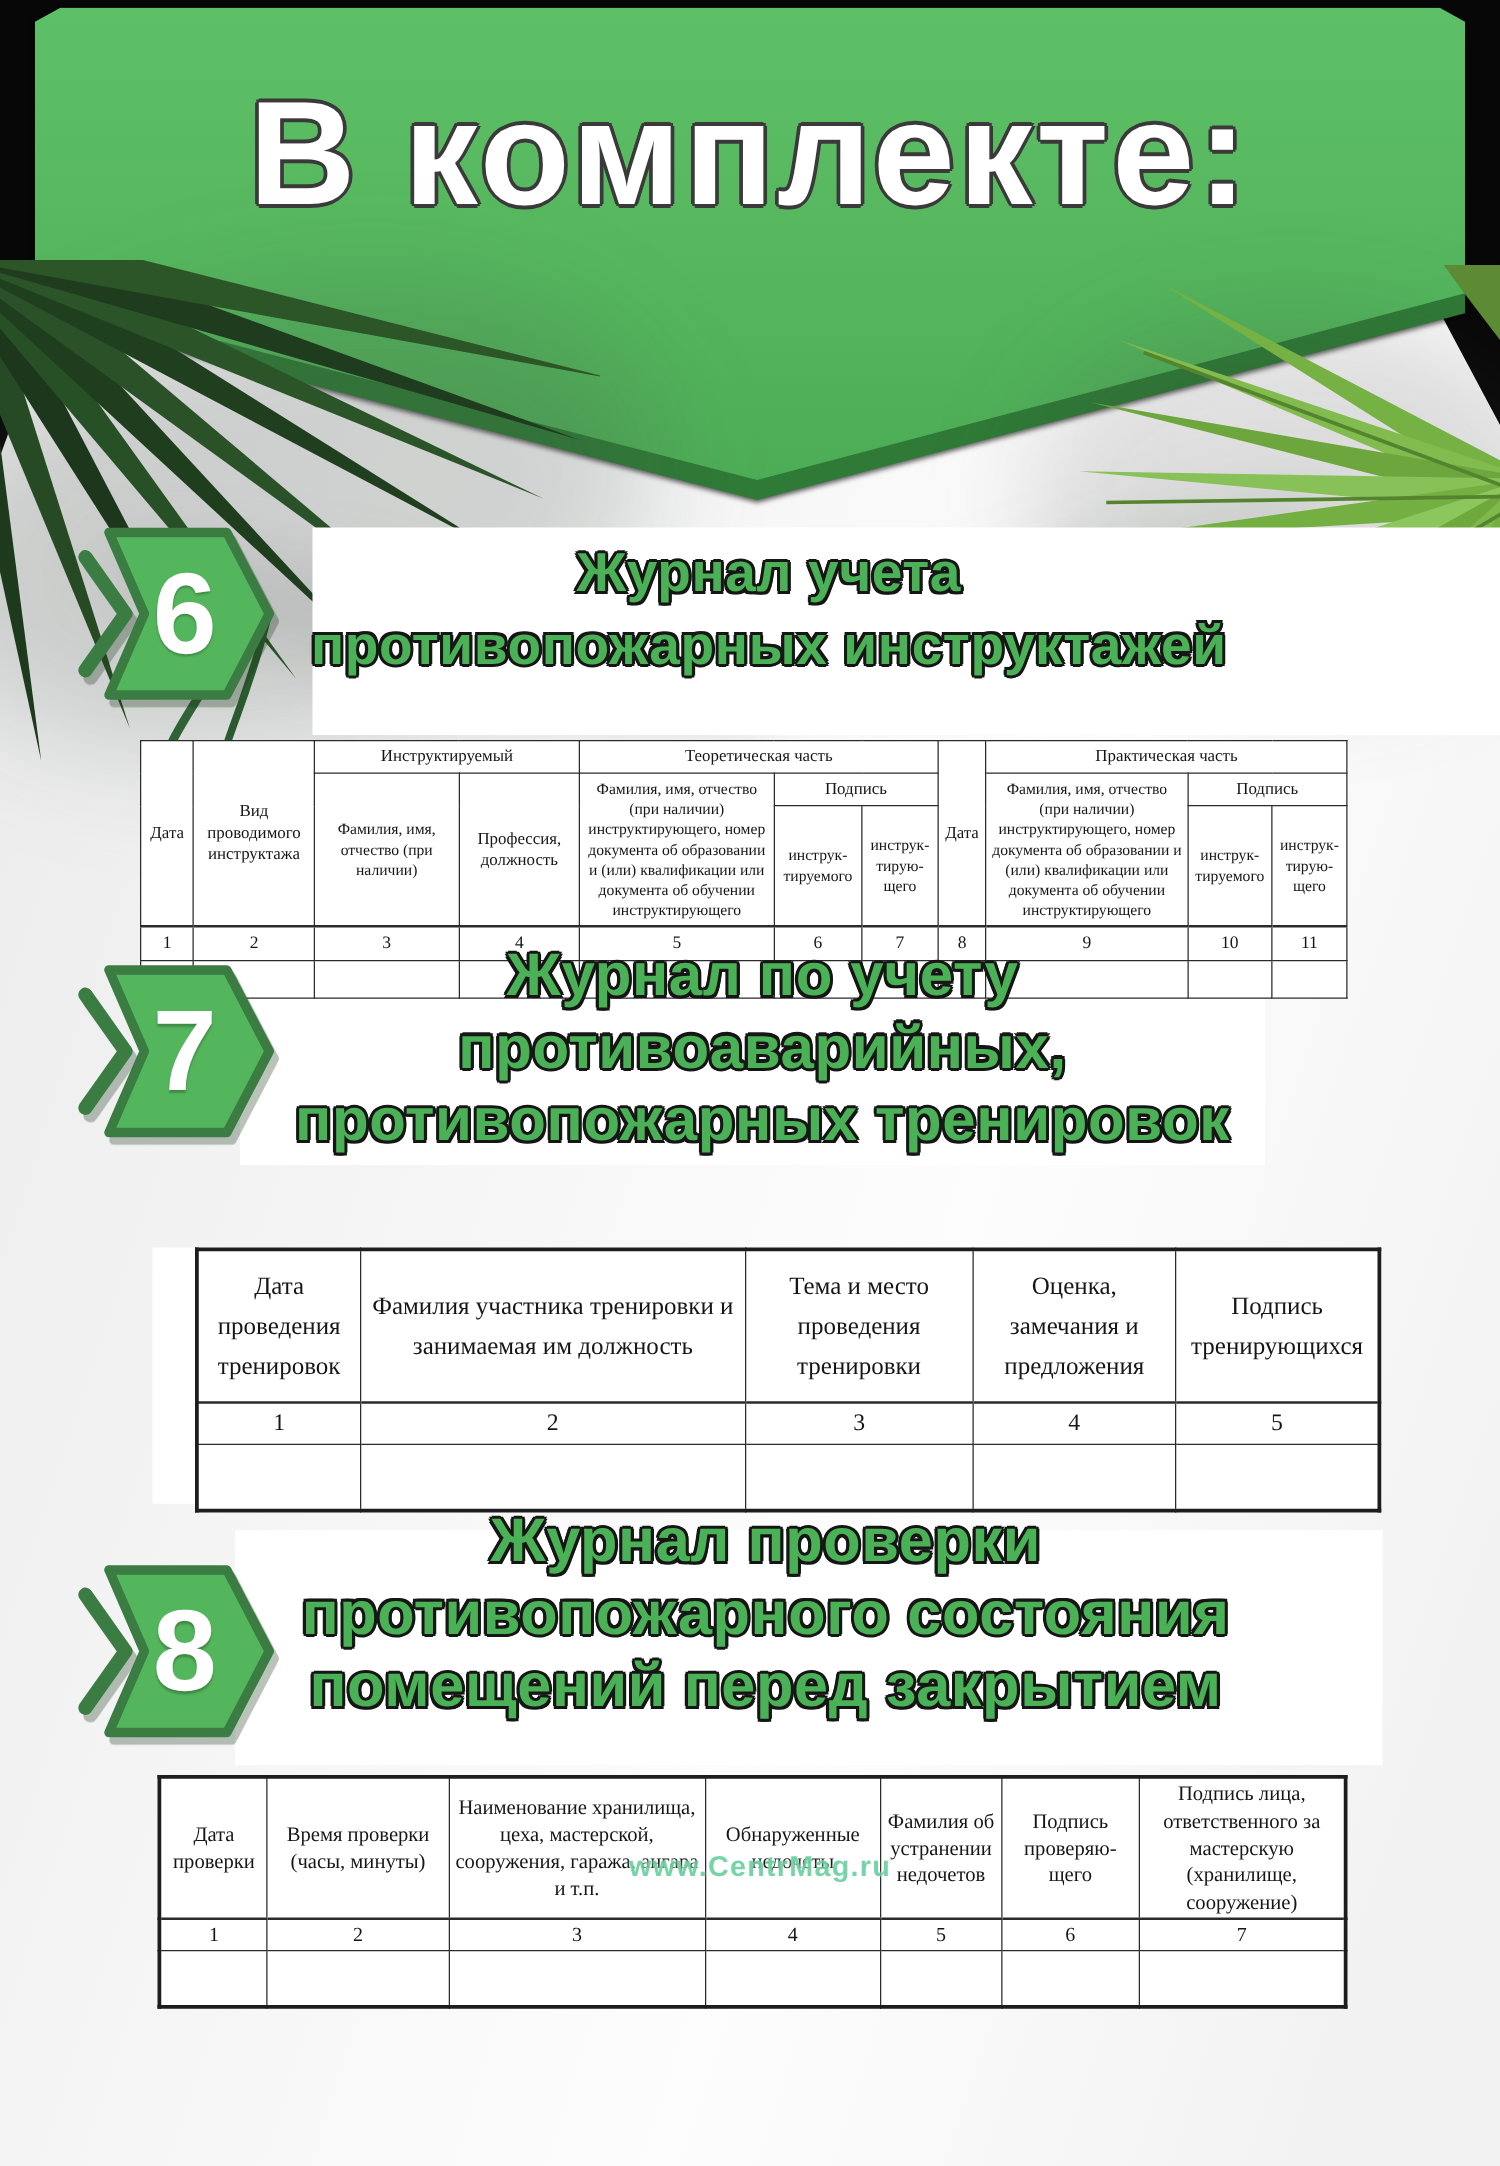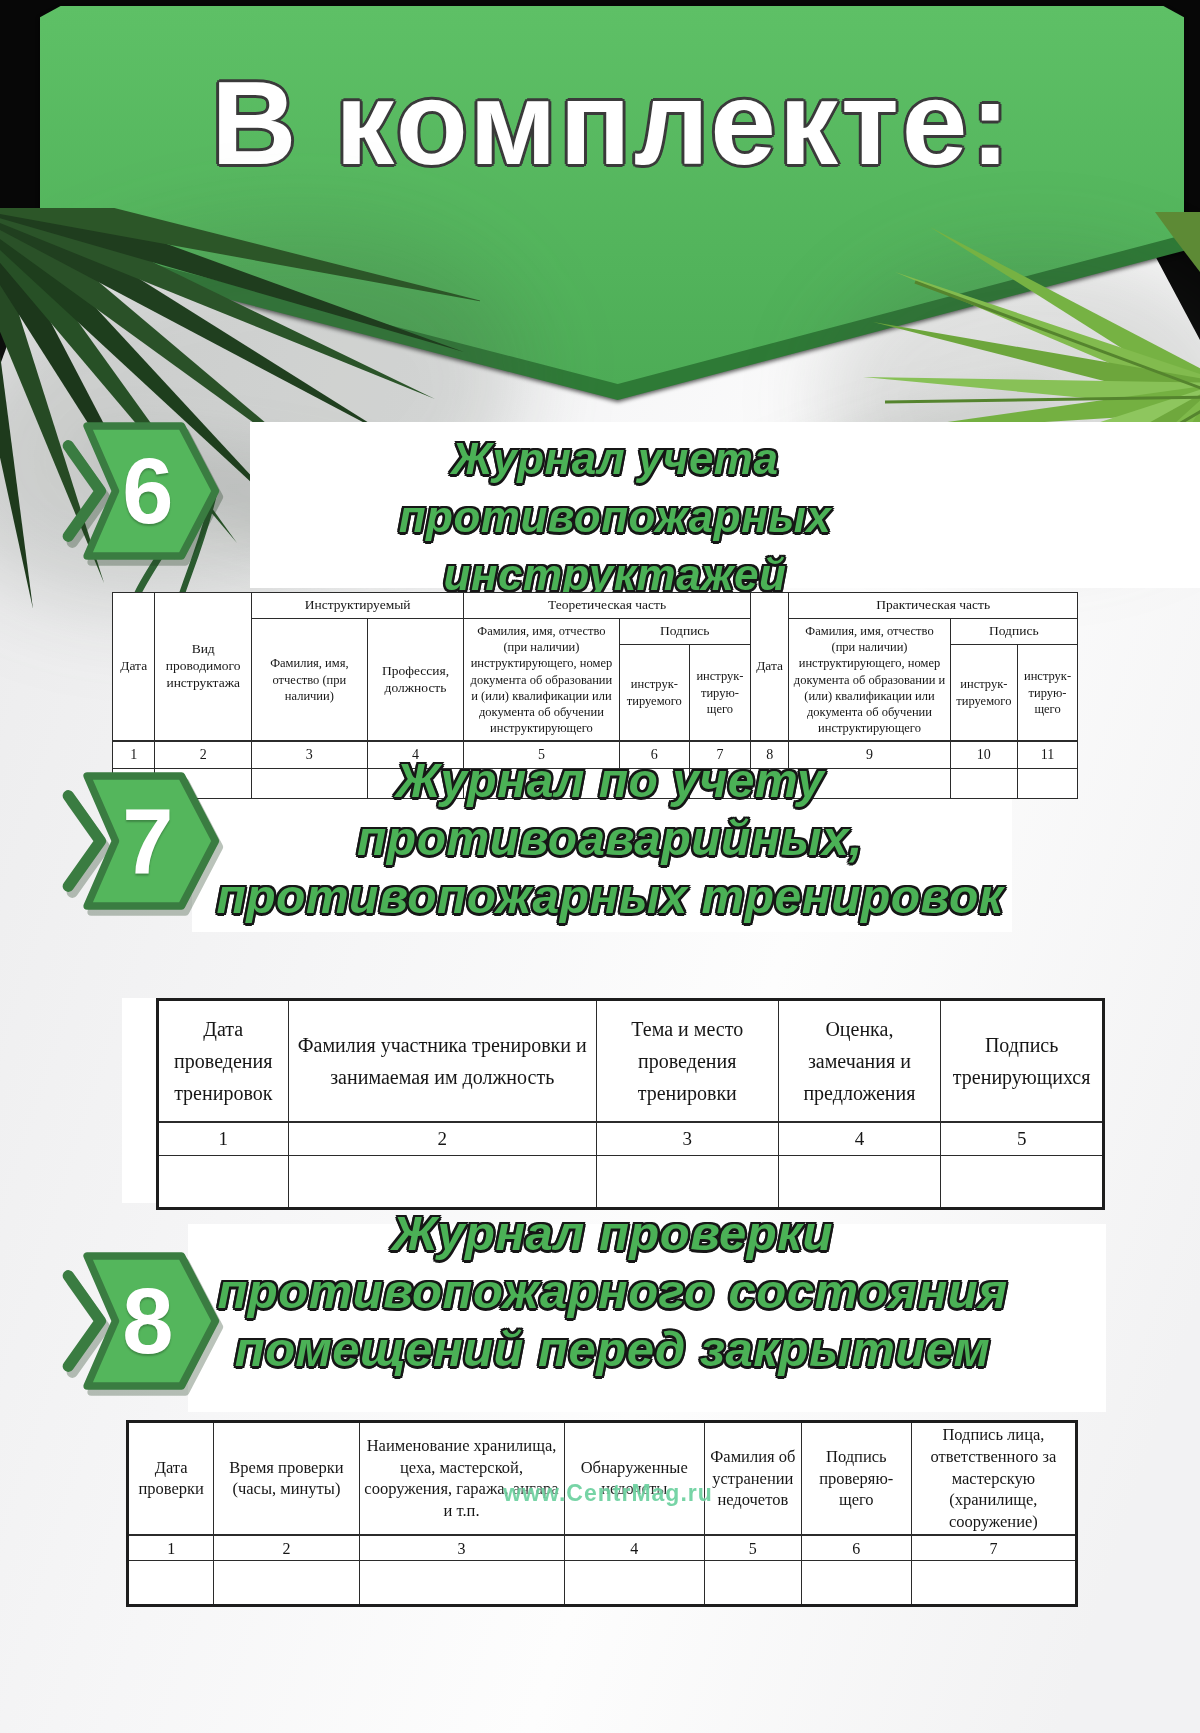--- a/index.html
+++ b/index.html
@@ -7,21 +7,21 @@
     position:relative; width:1200px; height:1733px; overflow:hidden;
     background:linear-gradient(108deg,#ececed 8%,#f6f6f7 38%,#fdfdfd 62%,#f2f2f3 92%);
     font-family:"Liberation Sans",sans-serif;
   }
   
   .top-black{position:absolute;top:0;left:0;right:0;height:252px;background:#070707;}
   .top-black-left{position:absolute;left:0;top:250px;width:42px;height:115px;background:#070707;
     clip-path:polygon(0 0,100% 0,0 100%);}
   .top-black-right{position:absolute;right:0;top:250px;width:48px;height:90px;background:#070707;
     clip-path:polygon(100% 0,0 0,100% 100%);}
-  .banner-wrap{position:absolute;left:40px;top:6px;width:1144px;height:404px;
+  .banner-wrap{position:absolute;left:28px;top:6px;width:1144px;height:404px;
     filter:drop-shadow(0 2px 2px rgba(0,0,0,.65));}
   .banner-shadow{position:absolute;left:0;top:16px;width:100%;height:378px;background:#2e7a36;
     clip-path:polygon(0% 3%,1.8% 0%,98.2% 0%,100% 3%,100% 60.5%,50.5% 100%,0% 60.5%);}
   .banner-main{position:absolute;left:0;top:0;width:100%;height:378px;
     background:linear-gradient(180deg,#5ec066 0%,#52b35b 70%,#4dac56 100%);
     clip-path:polygon(0% 3%,1.8% 0%,98.2% 0%,100% 3%,100% 60.5%,50.5% 100%,0% 60.5%);}
   .banner-title{position:absolute;left:0;right:0;top:58px;text-align:center;
     font-weight:800;font-size:118px;line-height:1;color:#ffffff;letter-spacing:3px;
     text-shadow:2px 2px 0 #3a3a3a,-2px 2px 0 #3a3a3a,2px -2px 0 #3a3a3a,-2px -2px 0 #3a3a3a,
                 3px 0 0 #3a3a3a,-3px 0 0 #3a3a3a,0 3px 0 #3a3a3a,0 -3px 0 #3a3a3a;}
@@ -43,21 +43,21 @@
     filter:drop-shadow(4px 6px 0 rgba(25,55,25,.30));}
   .badge svg{width:100%;height:100%;display:block;}
   .badge .chev{fill:none;stroke:#3a7c41;stroke-width:12;stroke-linecap:round;stroke-linejoin:round;}
   .badge .plate{fill:#54b65c;stroke:#3a7c41;stroke-width:8;stroke-linejoin:round;}
   .badge-num{position:absolute;left:18%;right:8%;top:0;bottom:0;display:flex;align-items:center;justify-content:center;
     font-weight:800;font-size:92px;color:#ffffff;text-shadow:0 2px 2px rgba(0,0,0,.25);}
   
   .sec-title{position:absolute;text-align:center;font-weight:800;color:#4bb156;letter-spacing:.5px;
     text-shadow:2.5px 0 0 #161616,-2.5px 0 0 #161616,0 2.5px 0 #161616,0 -2.5px 0 #161616,
                 2px 2px 0 #161616,-2px 2px 0 #161616,2px -2px 0 #161616,-2px -2px 0 #161616;}
-  .sec-title .ln{line-height:58px;font-style:italic;}
+  .sec-title .ln{line-height:58px;}
   .title6{left:235px;width:760px;top:430px;font-size:44px;}
   .title7{left:195px;width:830px;top:752px;font-size:48px;}
   .title8{left:195px;width:835px;top:1204px;font-size:49px;}
   
   .tbl-box{position:absolute;background:#fff;}
   table.tbl{width:100%;height:100%;border-collapse:collapse;table-layout:fixed;background:#fff;
     font-family:"Liberation Serif",serif;color:#161616;}
   table.tbl td{border:1px solid #2b2b2b;text-align:center;vertical-align:middle;padding:1px 3px;
     overflow:hidden;}
   .box6{left:112px;top:592px;width:966px;height:207px;}

